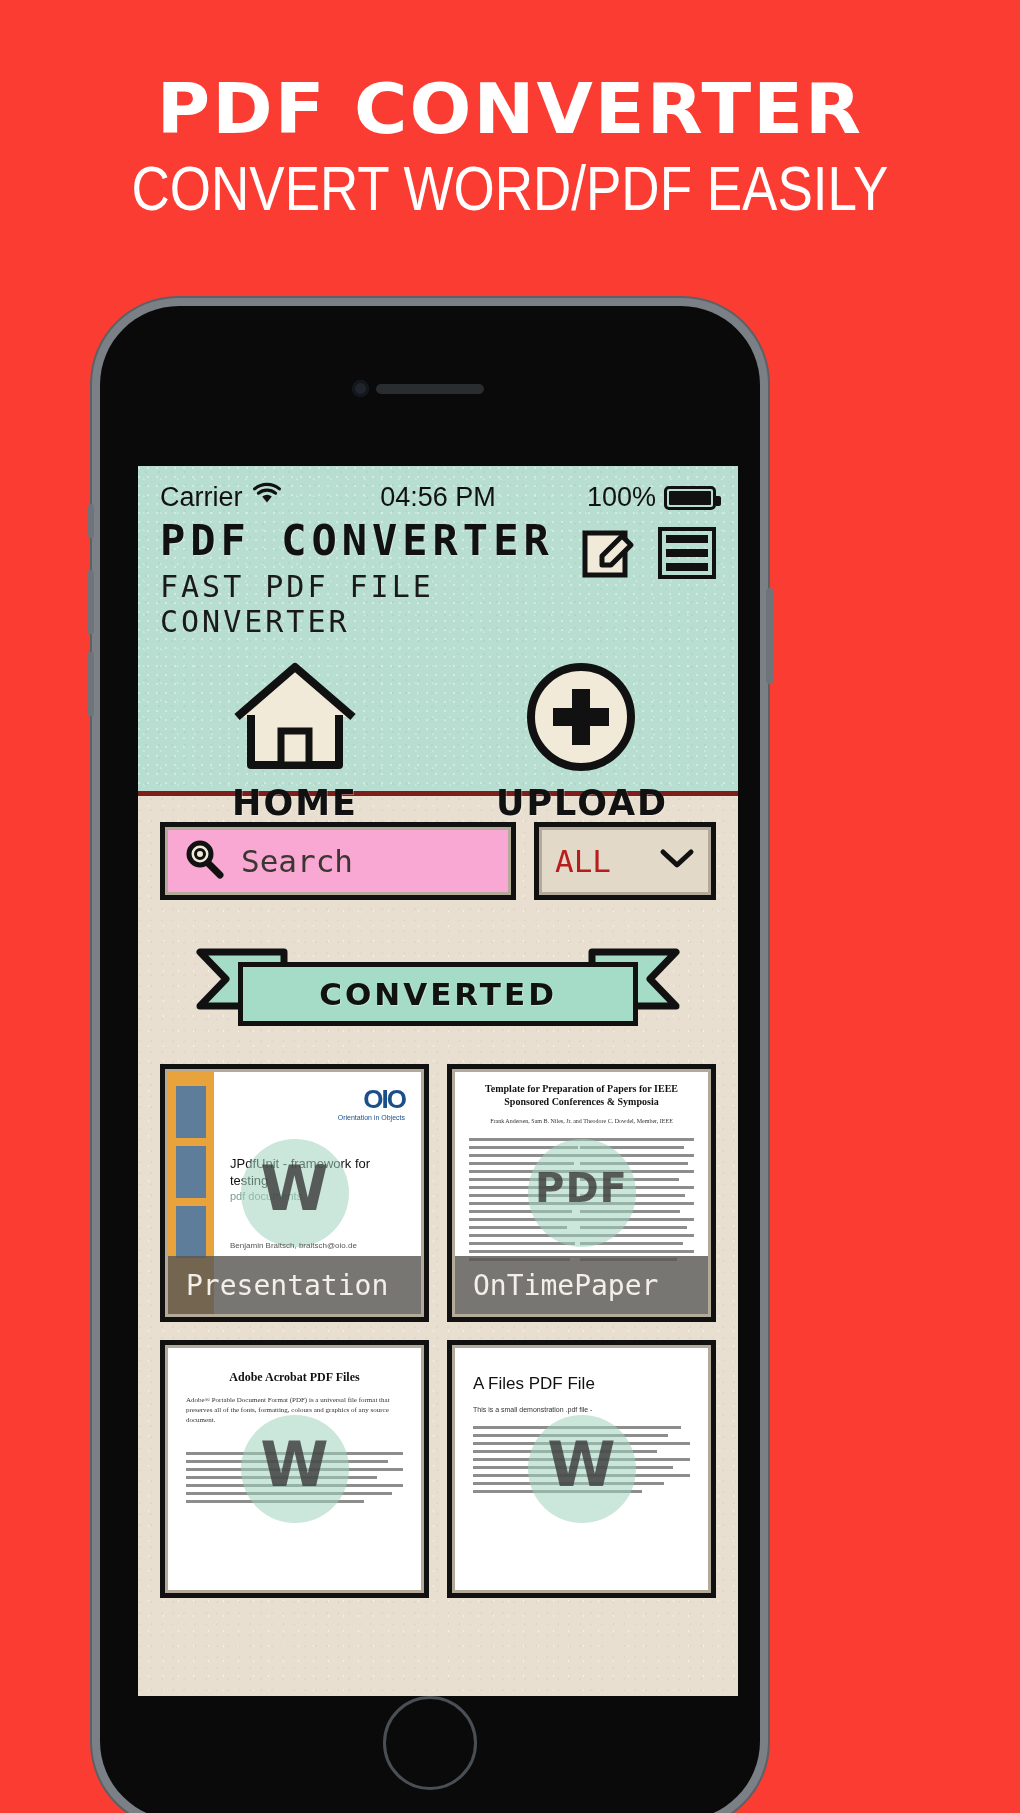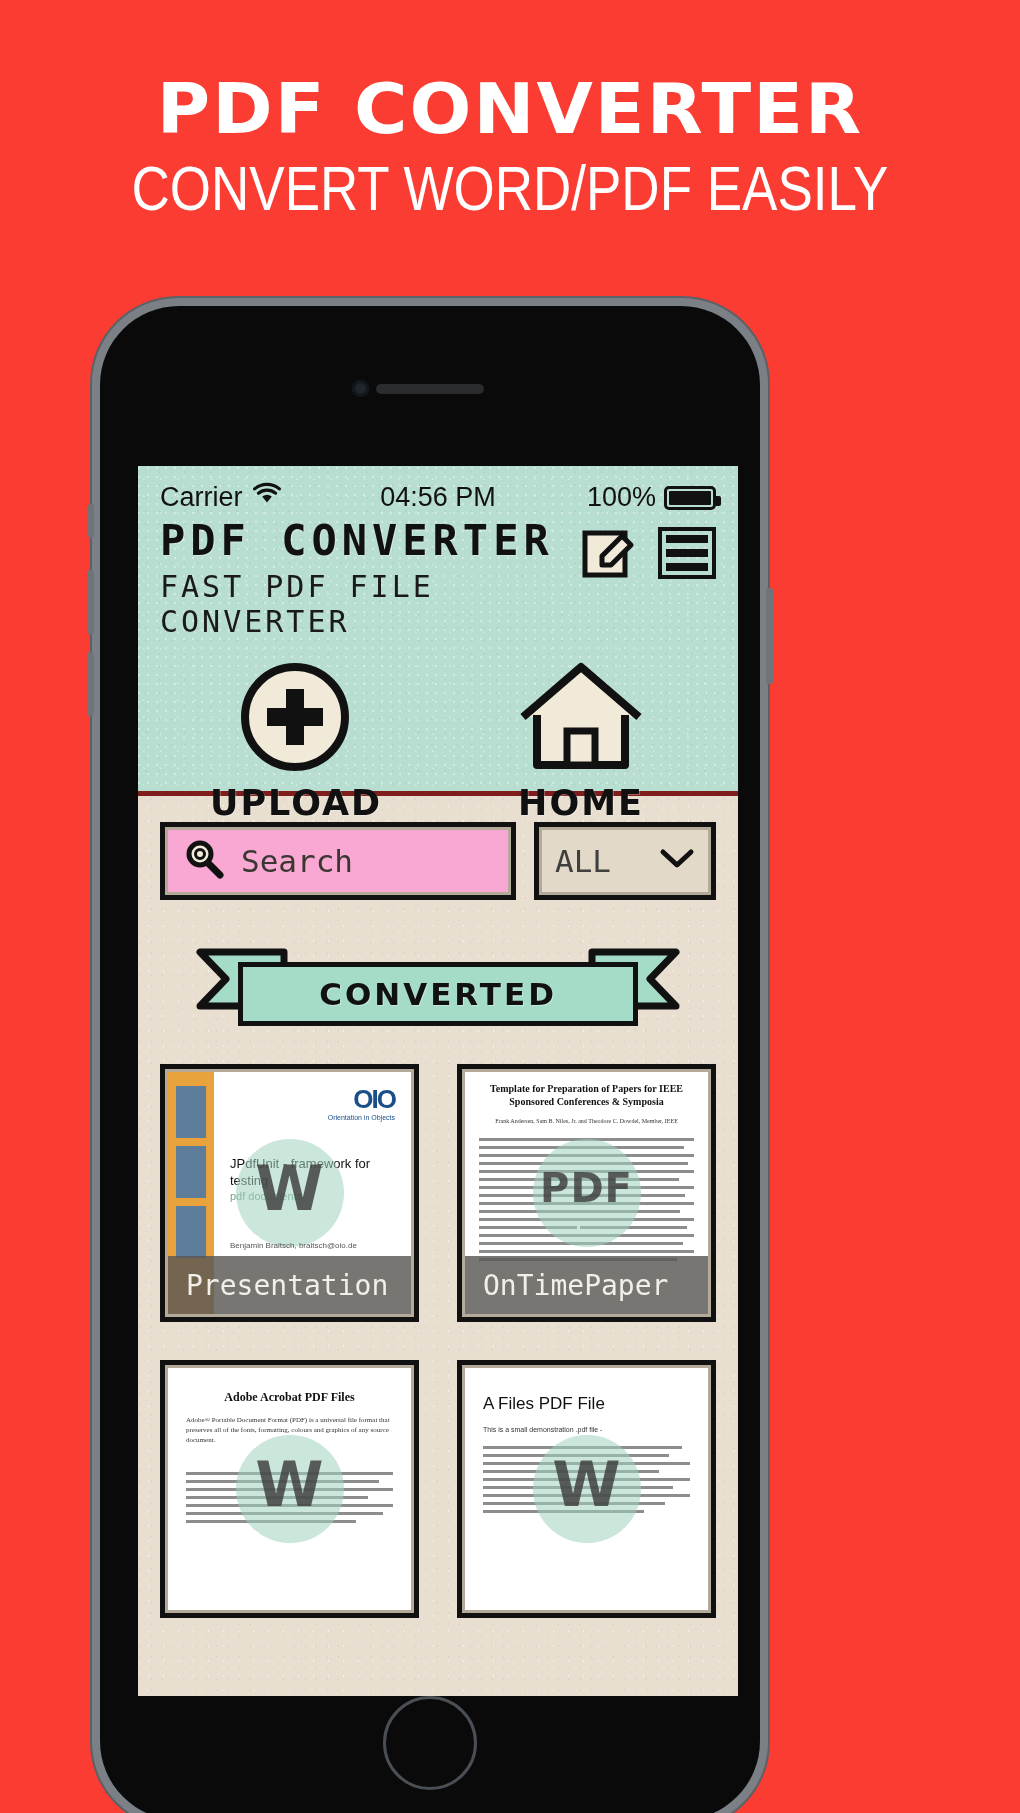--- a/index.html
+++ b/index.html
@@ -188,41 +188,41 @@
   .filterbox {
     width:182px; height:78px;
     background:#e2d9c8;
     border:5px solid #111;
     display:flex; align-items:center; justify-content:space-between;
     padding:0 16px;
     box-shadow:inset 0 0 0 3px #b3aa99;
   }
   .filter-text {
     font-family:"DejaVu Sans Mono", monospace;
-    font-size:31px; color:#404040;
+    font-size:31px; color:#b91c1c;
   }
 
   
   .ribbon-wrap { position:relative; z-index:2; margin-top:48px; height:92px; }
   .ribbon {
     position:absolute; left:78px; right:78px; top:14px; height:64px;
     background:#a5dcc8; border:5px solid #111;
     display:flex; align-items:center; justify-content:center;
   }
   .ribbon-label {
     font-family:"DejaVu Sans", sans-serif; font-weight:bold;
     font-size:31px; letter-spacing:3px; color:#111;
     text-shadow:1px 1px 0 rgba(255,255,255,.35);
   }
   .tail { position:absolute; top:0; width:92px; height:62px; }
 
   
   .cardgrid {
     position:relative; z-index:2;
-    display:grid; grid-template-columns:1fr 1fr; gap:38px;
+    display:grid; grid-template-columns:1fr 1fr; gap:18px;
     margin-top:24px;
   }
   .card {
     border:5px solid #111;
     background:#fff;
     height:258px;
     position:relative;
     overflow:hidden;
     box-shadow:inset 0 0 0 3px #b3aa99;
   }
@@ -318,38 +318,38 @@
                 <rect x="8" y="36" width="42" height="8" fill="#111"></rect>
               </svg>
             </span>
           </div>
         </div>
 
         <div class="navrow">
 
           <div class="navitem">
             <span>
+              <svg width="136" height="116" viewBox="0 0 136 116">
+                <path d="M10 58 L68 8 L126 58" fill="#f2ead9" stroke="#111" stroke-width="8" stroke-linejoin="round"></path>
+                <path d="M24 56 L24 106 L112 106 L112 56" fill="#f2ead9" stroke="#111" stroke-width="8" stroke-linejoin="round"></path>
+                <rect x="54" y="72" width="28" height="34" fill="#f2ead9" stroke="#111" stroke-width="7"></rect>
+              </svg>
+            </span>
+            <div class="navlabel">HOME</div>
+          </div>
+
+          <div class="navitem">
+            <span>
               <svg width="122" height="116" viewBox="0 0 122 116">
                 <circle cx="61" cy="58" r="50" fill="#f2ead9" stroke="#111" stroke-width="8"></circle>
                 <rect x="52" y="30" width="18" height="56" fill="#111"></rect>
                 <rect x="33" y="49" width="56" height="18" fill="#111"></rect>
               </svg>
             </span>
             <div class="navlabel">UPLOAD</div>
-          </div>
-
-          <div class="navitem">
-            <span>
-              <svg width="136" height="116" viewBox="0 0 136 116">
-                <path d="M10 58 L68 8 L126 58" fill="#f2ead9" stroke="#111" stroke-width="8" stroke-linejoin="round"></path>
-                <path d="M24 56 L24 106 L112 106 L112 56" fill="#f2ead9" stroke="#111" stroke-width="8" stroke-linejoin="round"></path>
-                <rect x="54" y="72" width="28" height="34" fill="#f2ead9" stroke="#111" stroke-width="7"></rect>
-              </svg>
-            </span>
-            <div class="navlabel">HOME</div>
           </div>
 
 
         </div>
       </div>
 
       <div class="app-body">
 
         <div class="searchrow">
           <div class="searchbox">

